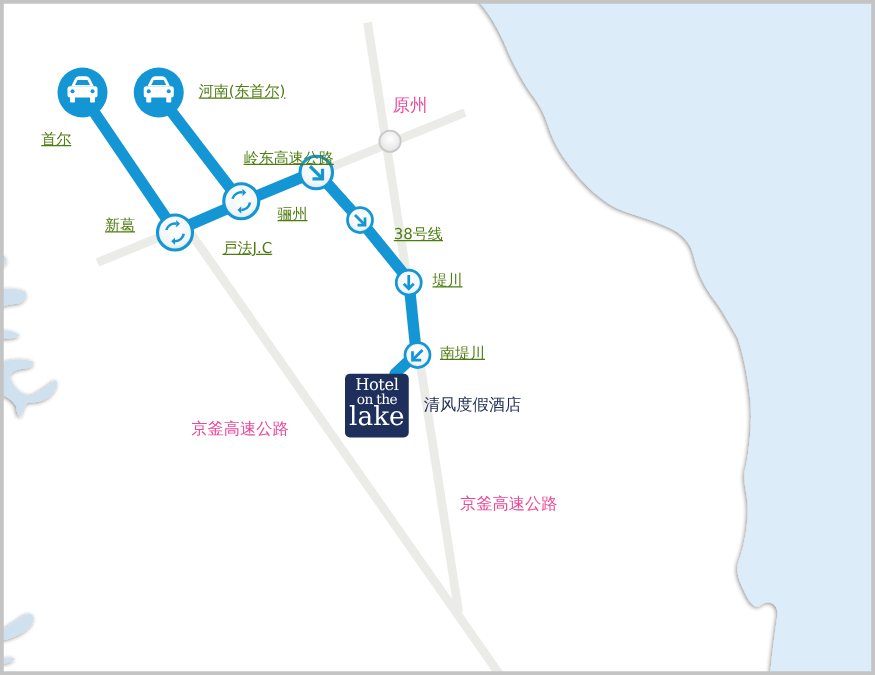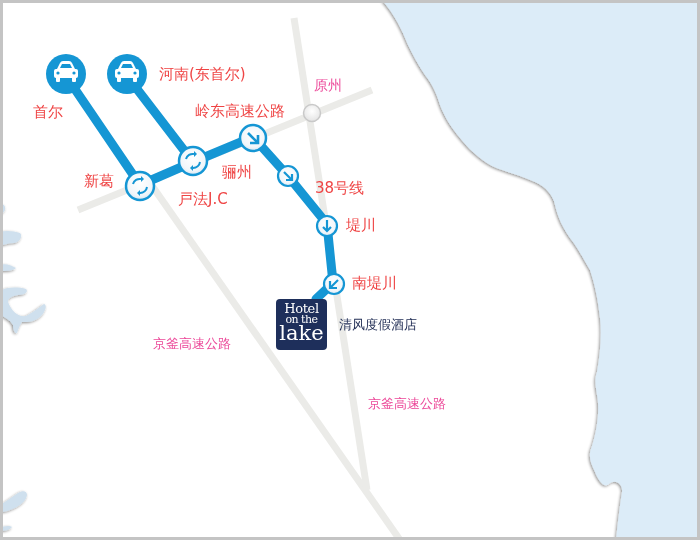--- a/index.html
+++ b/index.html
@@ -9,21 +9,21 @@
       overflow: hidden;
       background: #ffffff;
       font-family: "DejaVu Sans", "Liberation Sans", sans-serif;
     }
     #map-root svg { position: absolute; left: 0; top: 0; }
     .lbl {
       position: absolute;
       white-space: nowrap;
       line-height: 1;
     }
-    .lbl-blue { color: #ef4444; font-size: 15px; }
+    .lbl-blue { color: #4d7c0f; font-size: 12px; text-decoration: underline; }
     .lbl-gray { color: #ec4899; font-size: 13px; }
     .lbl-dark { color: #1d2a52; font-size: 13px; }
     .frame {
       position: absolute; left: 0; top: 0;
       width: 700px; height: 540px;
       box-sizing: border-box;
       border: 3px solid #c4c4c4;
       pointer-events: none;
     }
     .hotel-logo {
@@ -191,21 +191,21 @@
     <span class="l1">Hotel</span>
     <span class="l2">on the</span>
     <span class="l3">lake</span>
   </div>
 
   <span class="lbl lbl-blue" style="left:33px; top:105px;">首尔</span>
   <span class="lbl lbl-blue" style="left:159px; top:67px;">河南(东首尔)</span>
 
   <span class="lbl lbl-blue" style="left:84px; top:174px;">新葛</span>
   <span class="lbl lbl-blue" style="left:178px; top:192px;">戸法J.C</span>
-  <span class="lbl lbl-blue" style="left:195px; top:104px;">岭东高速公路</span>
+  <span class="lbl lbl-blue" style="left:195px; top:120px;">岭东高速公路</span>
   <span class="lbl lbl-blue" style="left:222px; top:165px;">骊州</span>
   <span class="lbl lbl-blue" style="left:315px; top:181px;">38号线</span>
   <span class="lbl lbl-blue" style="left:346px; top:218px;">堤川</span>
   <span class="lbl lbl-blue" style="left:352px; top:276px;">南堤川</span>
 
   <span class="lbl lbl-dark" style="left:339px; top:318px;">清风度假酒店</span>
 
   <span class="lbl lbl-gray" style="left:314px; top:78px; font-size:14px;">原州</span>
   <span class="lbl lbl-gray" style="left:153px; top:337px;">京釜高速公路</span>
   <span class="lbl lbl-gray" style="left:368px; top:397px;">京釜高速公路</span>

